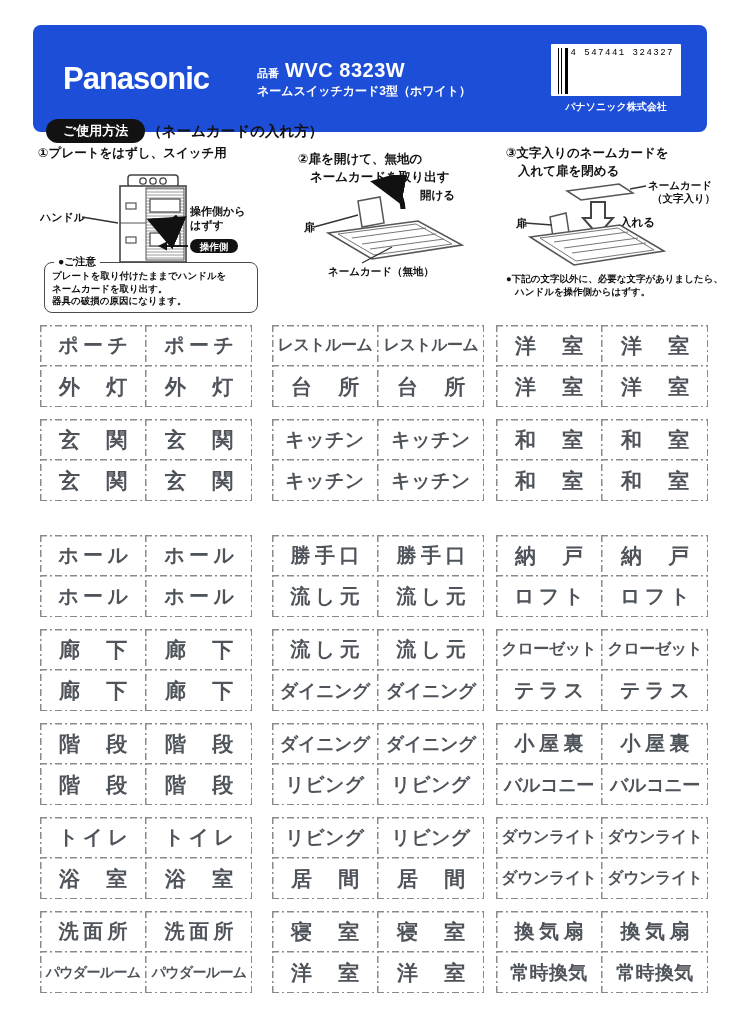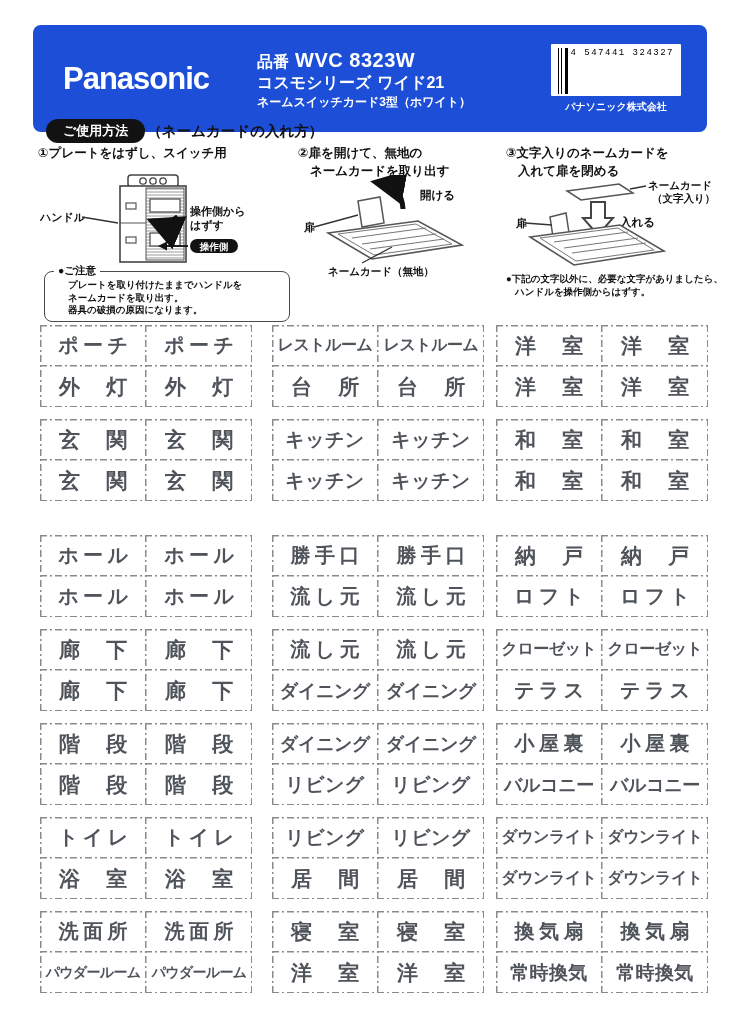--- a/index.html
+++ b/index.html
@@ -3,49 +3,49 @@
 <meta charset="utf-8">
 <style>
   html,body{margin:0;padding:0;background:#fff;}
   body{width:740px;height:1024px;font-family:"Liberation Sans","DejaVu Sans",sans-serif;position:relative;overflow:hidden;color:#111;}
   .page{position:absolute;inset:0;}
 
   
   .header{position:absolute;left:33px;top:25px;width:674px;height:107px;background:#1d4ed8;border-radius:8px;display:flex;align-items:center;color:#fff;}
   .logo{font-size:31px;font-weight:bold;letter-spacing:-1px;margin-left:30px;}
   .prod{margin-left:48px;line-height:1.3;}
-  .prod .small{font-size:16px;font-weight:bold;margin-right:6px;}
+  .prod .small{font-size:11px;font-weight:bold;margin-right:6px;}
   .prod .big{font-size:20px;font-weight:bold;letter-spacing:.5px;}
   .prod .mid{font-size:16px;font-weight:bold;}
   .prod .l3{font-size:12px;font-weight:bold;margin-top:1px;}
   .barcode-wrap{margin-left:auto;margin-right:26px;text-align:center;}
   .barcode-box{width:130px;height:52px;background:#fff;border-radius:1px;padding:4px 7px 2px;box-sizing:border-box;display:flex;flex-direction:row;}
   .bars{flex:1;background:repeating-linear-gradient(90deg,#000 0 1.5px,#fff 1.5px 3px,#000 3px 4px,#fff 4px 7.5px,#000 7.5px 10.5px,#fff 10.5px 12px,#000 12px 12.8px,#fff 12.8px 15px);}
   .digits{font-size:9px;color:#000;letter-spacing:1.5px;font-family:"Liberation Mono","DejaVu Sans Mono",monospace;}
   .company{font-size:10px;margin-top:4px;font-weight:bold;}
 
   
   .usage{position:absolute;left:46px;top:119px;display:flex;align-items:center;gap:2px;}
   .pill{background:#121212;color:#fff;border-radius:12px;padding:3px 17px;font-size:13px;font-weight:bold;}
   .usage-sub{font-size:14.5px;font-weight:bold;}
 
   
   .instructions{position:absolute;left:0;top:143px;width:740px;height:182px;}
   .step-h{position:absolute;font-size:12.5px;font-weight:bold;line-height:1.4;}
   .step-h .l2{padding-left:.95em;}
   #sh1{left:38px;top:2px;}
-  #sh2{left:298px;top:2px;}
+  #sh2{left:298px;top:8px;}
   #sh3{left:506px;top:2px;}
   .illus{position:absolute;}
   #svg1{left:40px;top:30px;}
   #svg2{left:300px;top:32px;}
   #svg3{left:512px;top:30px;}
   .jp-svg{font-family:"Liberation Sans","DejaVu Sans",sans-serif;font-weight:bold;}
 
-  .caution{position:absolute;left:44px;top:128px;width:198px;border:1.3px solid #4a4a4a;border-radius:8px;padding:7px 23px 4px;font-size:9.5px;font-weight:bold;line-height:1.32;}
+  .caution{position:absolute;left:44px;top:119px;width:198px;border:1.3px solid #4a4a4a;border-radius:8px;padding:7px 7px 4px;font-size:9.5px;font-weight:bold;line-height:1.32;}
   .caution-title{position:absolute;top:-8px;left:9px;background:#fff;padding:0 4px;font-size:10.5px;font-weight:bold;}
   .note{position:absolute;left:506px;top:129px;width:220px;font-size:9.5px;font-weight:bold;line-height:1.4;}
   .note .cont{padding-left:9px;}
 
   
   .cards{position:absolute;left:0;top:325px;width:740px;height:690px;}
   .card-col{position:absolute;top:0;width:212px;}
   .card-group{
     width:212px;height:82px;display:grid;grid-template-columns:1fr 1fr;grid-auto-rows:41px;
     margin-bottom:12px;box-sizing:border-box;
@@ -73,23 +73,20 @@
 </head>
 <body>
 
 <div class="page">
 
   <div class="header">
     <div class="logo">Panasonic</div>
     <div class="prod">
       <div class="l1">
         <span class="small">品番</span><span class="big">WVC 8323W</span>
-      </div>
-      <div class="l2">
-        <span class="small">コスモシリーズ</span><span class="mid">ワイド21</span>
       </div>
       <div class="l3">ネームスイッチカード3型（ホワイト）</div>
     </div>
     <div class="barcode-wrap">
       <div class="barcode-box">
         <div class="bars"></div>
         <div class="digits">4 547441 324327</div>
       </div>
       <div class="company">パナソニック株式会社</div>
     </div>

